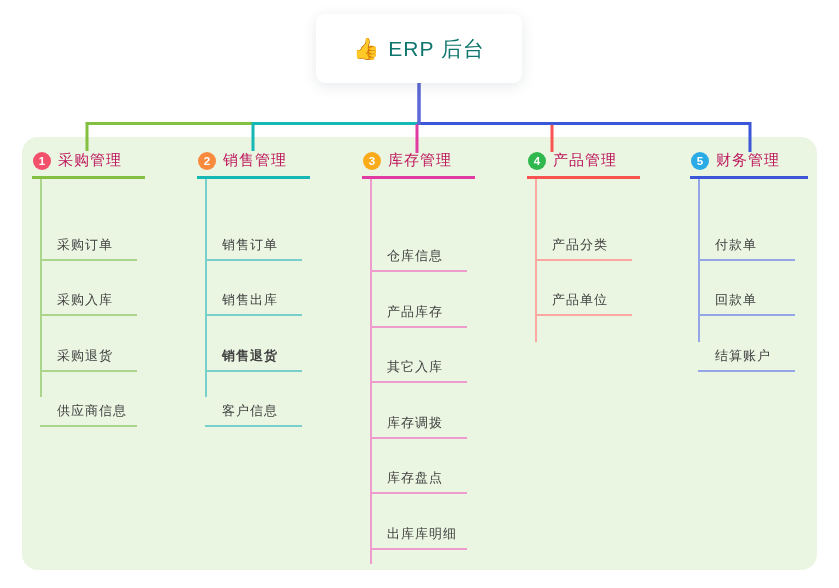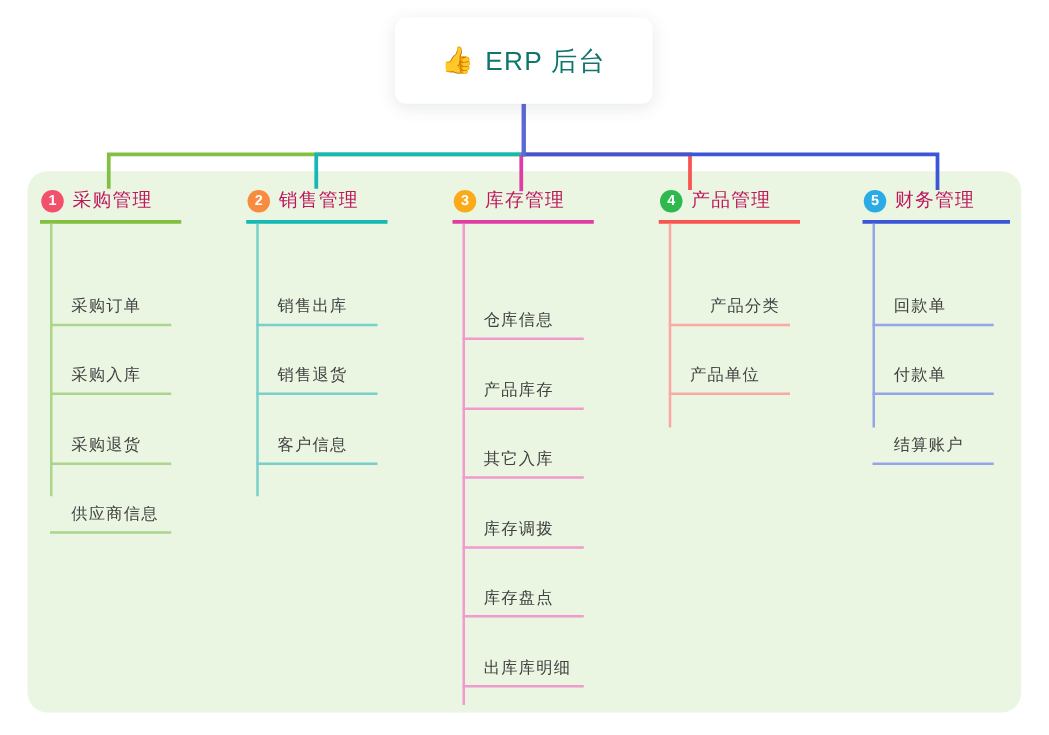--- a/index.html
+++ b/index.html
@@ -155,22 +155,23 @@
     </div>
   </div>
 
   <div class="branch b2">
     <div class="title-row" style="border-bottom-color: rgb(21, 184, 180);">
       <span class="badge" style="background-color: rgb(249, 139, 63);">2</span>
       <span class="title">销售管理</span>
     </div>
     <div class="kids">
       <div class="vline" style="background-color: rgb(121, 208, 202);"></div>
+      <div class="child" style="border-bottom-color: rgb(121, 208, 202);">销售订单</div>
       <div class="child" style="border-bottom-color: rgb(121, 208, 202);">销售出库</div>
-      <div class="child" style="border-bottom-color: rgb(121, 208, 202);">销售退货</div>
+      <div class="child" style="border-bottom-color: rgb(121, 208, 202); font-weight: bold;">销售退货</div>
       <div class="child" style="border-bottom-color: rgb(121, 208, 202);">客户信息</div>
     </div>
   </div>
 
   <div class="branch b3">
     <div class="title-row" style="border-bottom-color: rgb(224, 60, 163);">
       <span class="badge" style="background-color: rgb(251, 171, 25);">3</span>
       <span class="title">库存管理</span>
     </div>
     <div class="kids">
@@ -184,31 +185,31 @@
     </div>
   </div>
 
   <div class="branch b4">
     <div class="title-row" style="border-bottom-color: rgb(249, 84, 80);">
       <span class="badge" style="background-color: rgb(47, 184, 77);">4</span>
       <span class="title">产品管理</span>
     </div>
     <div class="kids">
       <div class="vline" style="background-color: rgb(251, 168, 163);"></div>
-      <div class="child" style="border-bottom-color: rgb(251, 168, 163); text-align: right;">产品分类</div>
+      <div class="child" style="border-bottom-color: rgb(251, 168, 163);">产品分类</div>
       <div class="child" style="border-bottom-color: rgb(251, 168, 163);">产品单位</div>
     </div>
   </div>
 
   <div class="branch b5">
     <div class="title-row" style="border-bottom-color: rgb(59, 87, 216);">
       <span class="badge" style="background-color: rgb(42, 171, 230);">5</span>
       <span class="title">财务管理</span>
     </div>
     <div class="kids">
       <div class="vline" style="background-color: rgb(148, 165, 232);"></div>
+      <div class="child" style="border-bottom-color: rgb(148, 165, 232);">付款单</div>
       <div class="child" style="border-bottom-color: rgb(148, 165, 232);">回款单</div>
-      <div class="child" style="border-bottom-color: rgb(148, 165, 232);">付款单</div>
       <div class="child" style="border-bottom-color: rgb(148, 165, 232);">结算账户</div>
     </div>
   </div>
 
 </div>
 
 </body></html>

